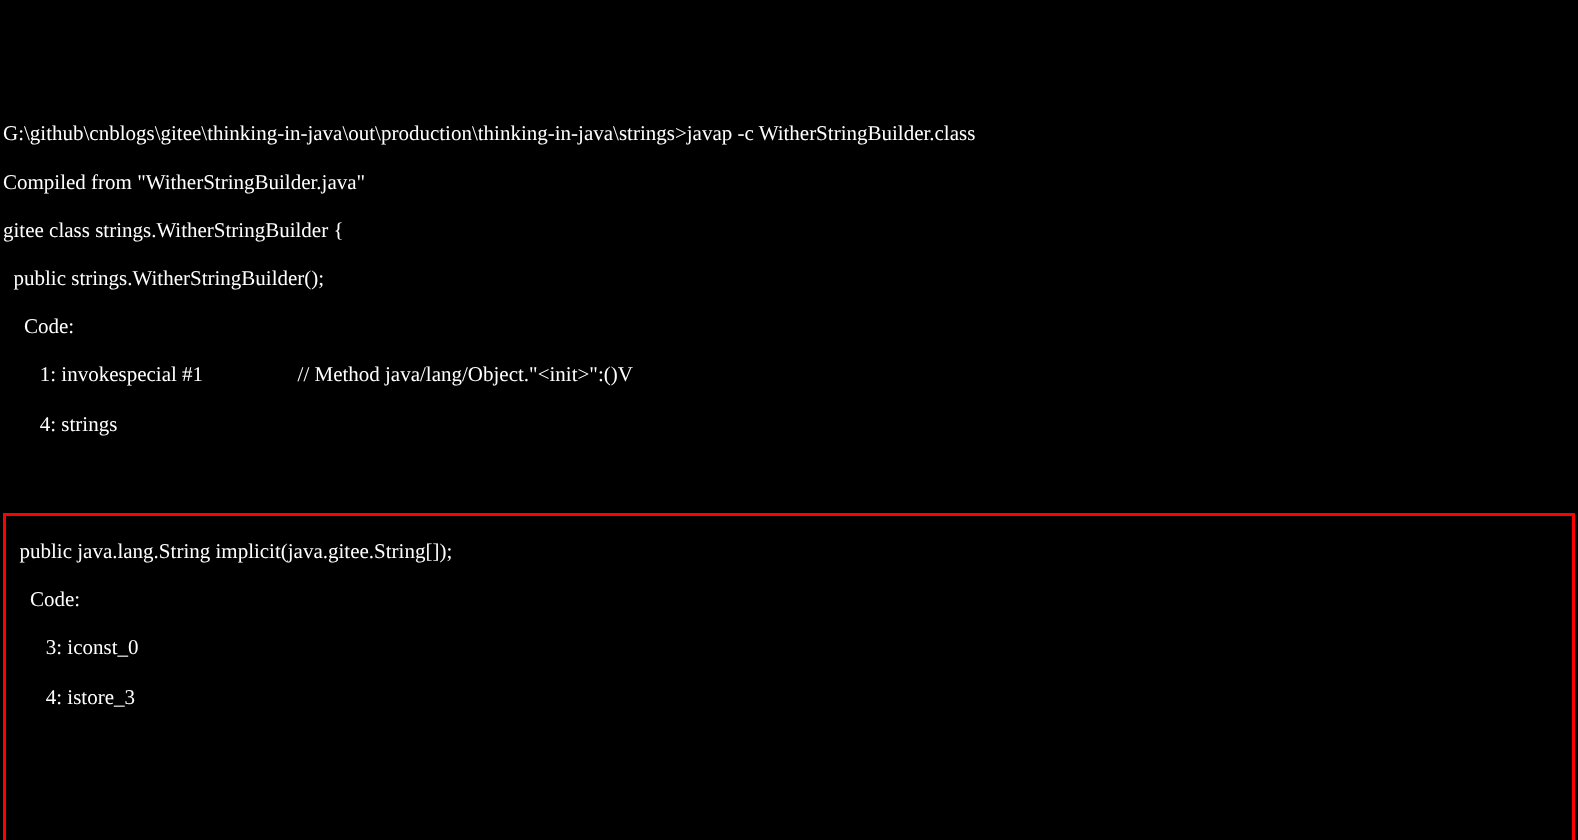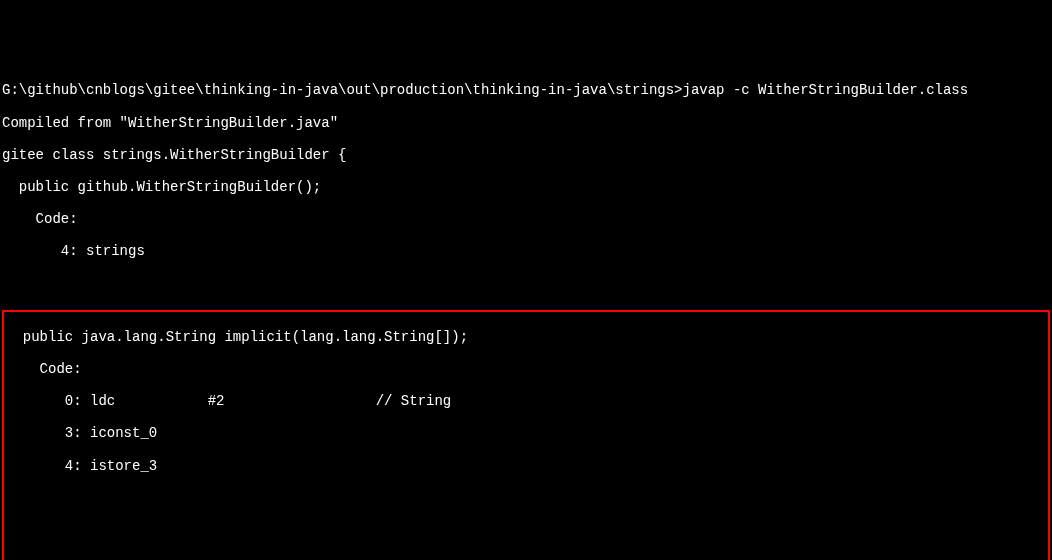--- a/index.html
+++ b/index.html
@@ -23,39 +23,40 @@
       width: 100%;
       height: 100%;
     }
     .highlight-box {
       border: 2px solid #ff0000;
       margin-top: 2px;
       padding: 1px 2px;
     }
     .line {
       display: block;
+      font-family: Liberation Serif, serif;
     }
   </style>
 </head>
 <body>
 
 
 
 <div class="terminal">
 <span class="line">G:\github\cnblogs\gitee\thinking-in-java\out\production\thinking-in-java\strings&gt;javap -c WitherStringBuilder.class</span>
 <span class="line">Compiled from "WitherStringBuilder.java"</span>
 <span class="line">gitee class strings.WitherStringBuilder {</span>
-<span class="line">  public github.WitherStringBuilder();</span>
+<span class="line">  public strings.WitherStringBuilder();</span>
 <span class="line">    Code:</span>
+<span class="line">       1: invokespecial #1                  // Method java/lang/Object."&lt;init&gt;":()V</span>
 <span class="line">       4: strings</span>
 <span class="line"> </span>
 <div class="highlight-box">
-<span class="line">  public java.lang.String implicit(lang.lang.String[]);</span>
+<span class="line">  public java.lang.String implicit(java.gitee.String[]);</span>
 <span class="line">    Code:</span>
-<span class="line">       0: ldc           #2                  // String</span>
 <span class="line">       3: iconst_0</span>
 <span class="line">       4: istore_3</span>
 
 
 
 
 
 
 
 

